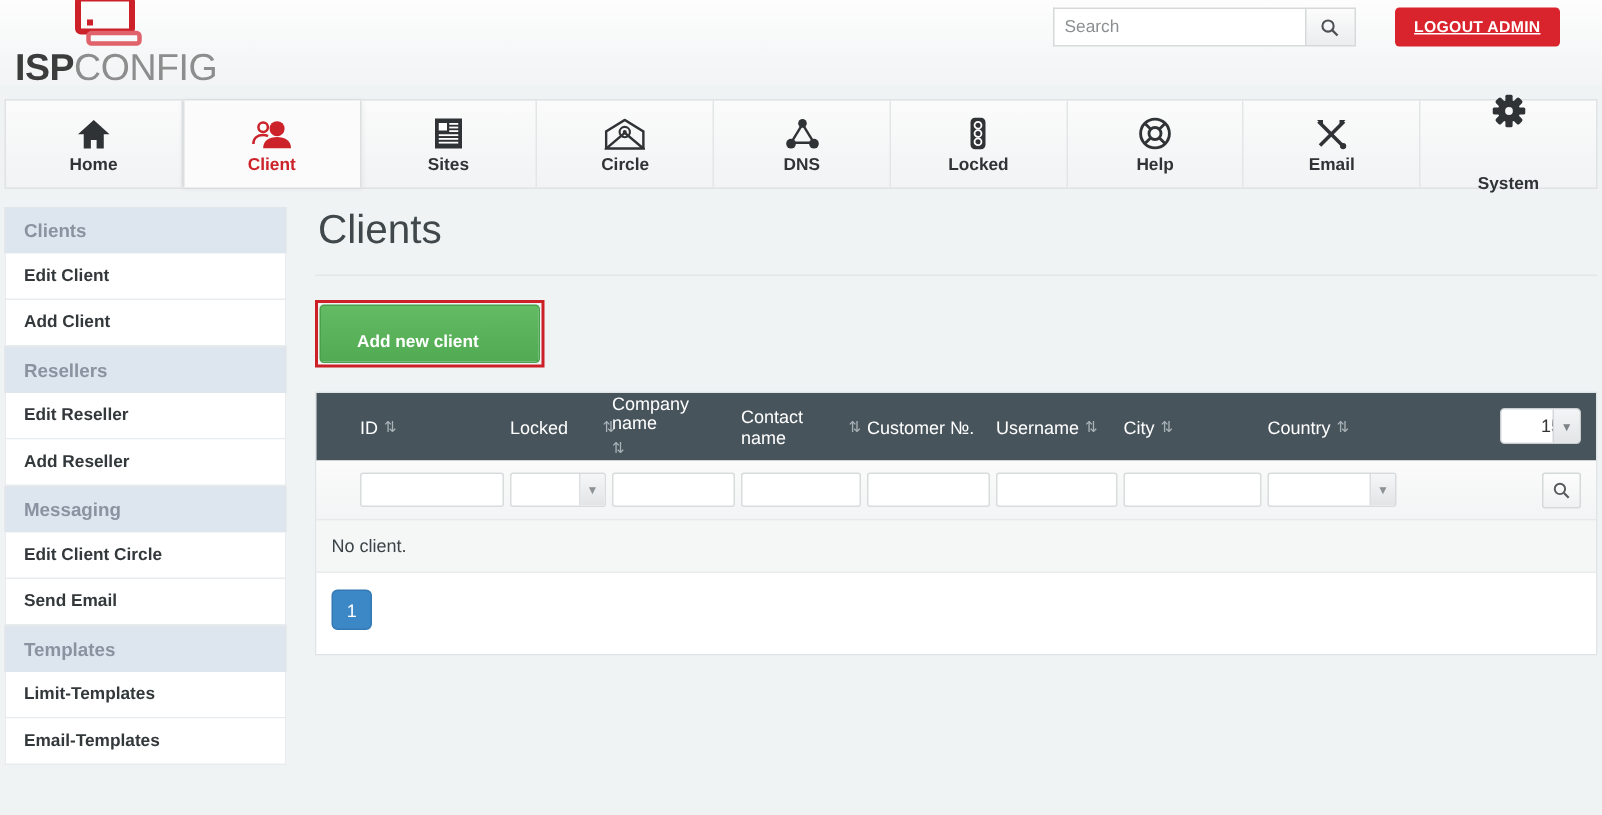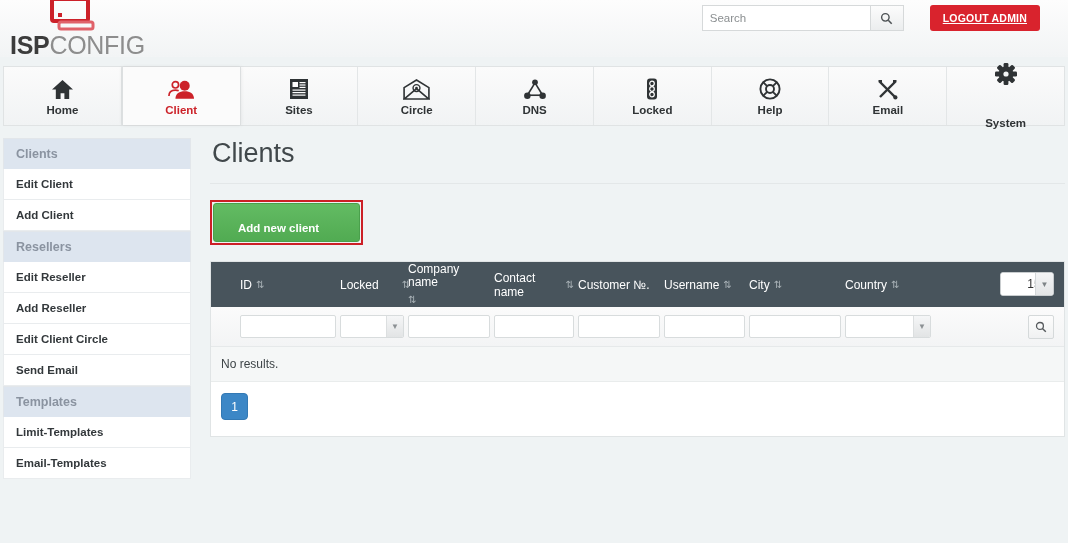--- a/index.html
+++ b/index.html
@@ -365,20 +365,21 @@
   <div class="sidebar">
 
     <div class="side-head">Clients</div>
     <div class="side-item">Edit Client</div>
     <div class="side-item">Add Client</div>
 
     <div class="side-head">Resellers</div>
     <div class="side-item">Edit Reseller</div>
     <div class="side-item">Add Reseller</div>
 
+    <div class="side-head">Messaging</div>
     <div class="side-item">Edit Client Circle</div>
     <div class="side-item">Send Email</div>
 
     <div class="side-head">Templates</div>
     <div class="side-item">Limit-Templates</div>
     <div class="side-item">Email-Templates</div>
   </div>
 
   <div class="main">
 
@@ -463,20 +464,20 @@
         </div>
 
         <button class="filter-search-btn">
           <svg width="12" height="12" viewBox="0 0 16 16">
             <circle cx="6.6" cy="6.6" r="4.6" fill="none" stroke="#55595c" stroke-width="1.7"></circle>
             <line x1="10.2" y1="10.2" x2="14.4" y2="14.4" stroke="#55595c" stroke-width="1.9"></line>
           </svg>
         </button>
       </div>
 
-      <div class="no-results">No results.</div>
+      <div class="no-results">No client.</div>
 
       <div class="pager">
         <div class="page-btn">1</div>
       </div>
     </div>
   </div>
 </div>
 
 </body></html>

